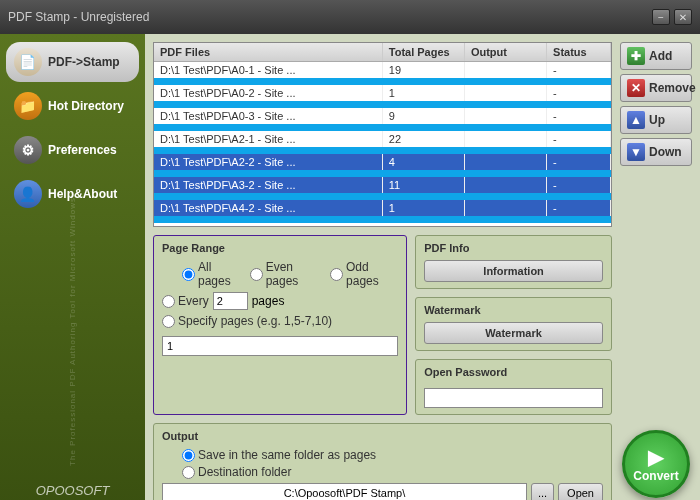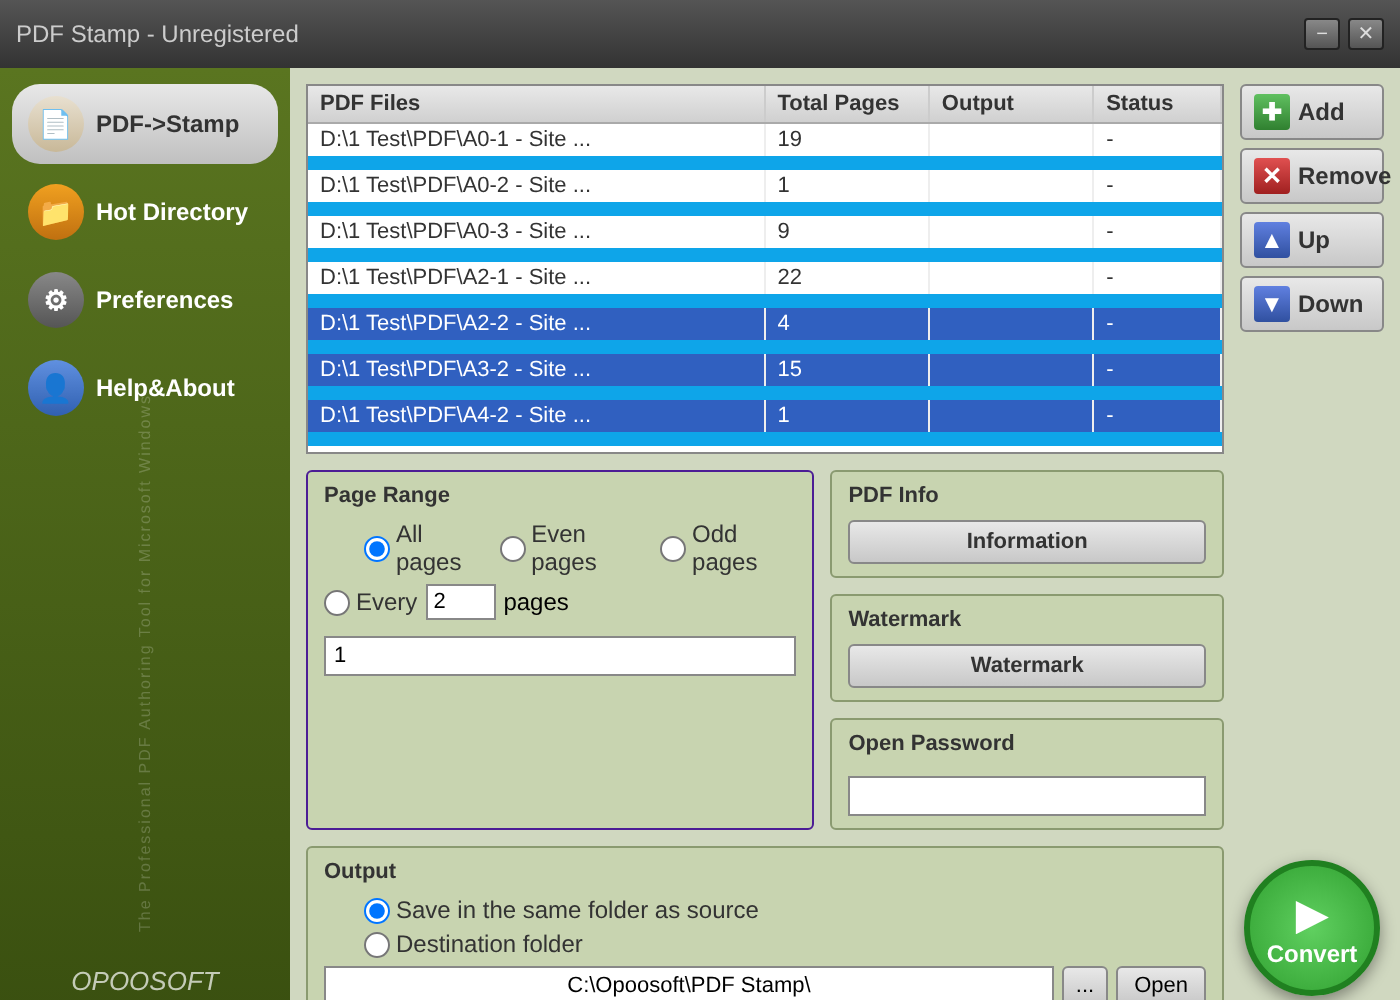--- a/index.html
+++ b/index.html
@@ -417,21 +417,21 @@
     <td>-</td>
   </tr>
               <tr class="selected">
     <td>D:\1 Test\PDF\A2-2 - Site ...</td>
     <td>4</td>
     <td></td>
     <td>-</td>
   </tr>
               <tr class="selected">
     <td>D:\1 Test\PDF\A3-2 - Site ...</td>
-    <td>15</td>
+    <td>11</td>
     <td></td>
     <td>-</td>
   </tr>
               <tr class="selected">
     <td>D:\1 Test\PDF\A4-2 - Site ...</td>
     <td>1</td>
     <td></td>
     <td>-</td>
   </tr>
             </tbody>
@@ -457,20 +457,24 @@
             </label>
           </div>
           <div class="every-row">
             <label class="radio-label">
               <input type="radio" name="pagerange" style="">
               <span>Every</span>
             </label>
             <input type="text" class="small-input" value="2" style="">
             <span>pages</span>
           </div>
+          <label class="radio-label" style="margin-bottom:4px;">
+            <input type="radio" name="pagerange" style="">
+            <span>Specify pages (e.g. 1,5-7,10)</span>
+          </label>
           <input type="text" class="range-input" value="1" style="">
         </div>
 
         <div class="info-watermark-panel">
           <div class="pdf-info-box">
             <div class="panel-title">PDF Info</div>
             <button class="action-btn">Information</button>
           </div>
           <div class="pdf-info-box">
             <div class="panel-title">Watermark</div>
@@ -482,21 +486,21 @@
           </div>
         </div>
 
       </div>
 
       <div class="output-panel">
         <div class="panel-title">Output</div>
         <div class="radio-row" style="margin-bottom:3px;">
           <label class="radio-label">
             <input type="radio" name="output" checked="" style="">
-            <span>Save in the same folder as source</span>
+            <span>Save in the same folder as pages</span>
           </label>
         </div>
         <div class="radio-row" style="margin-bottom:4px;">
           <label class="radio-label">
             <input type="radio" name="output" style="">
             <span>Destination folder</span>
           </label>
         </div>
         <div class="output-row">
           <input type="text" class="output-path-input" value="C:\Opoosoft\PDF Stamp\" style="">

